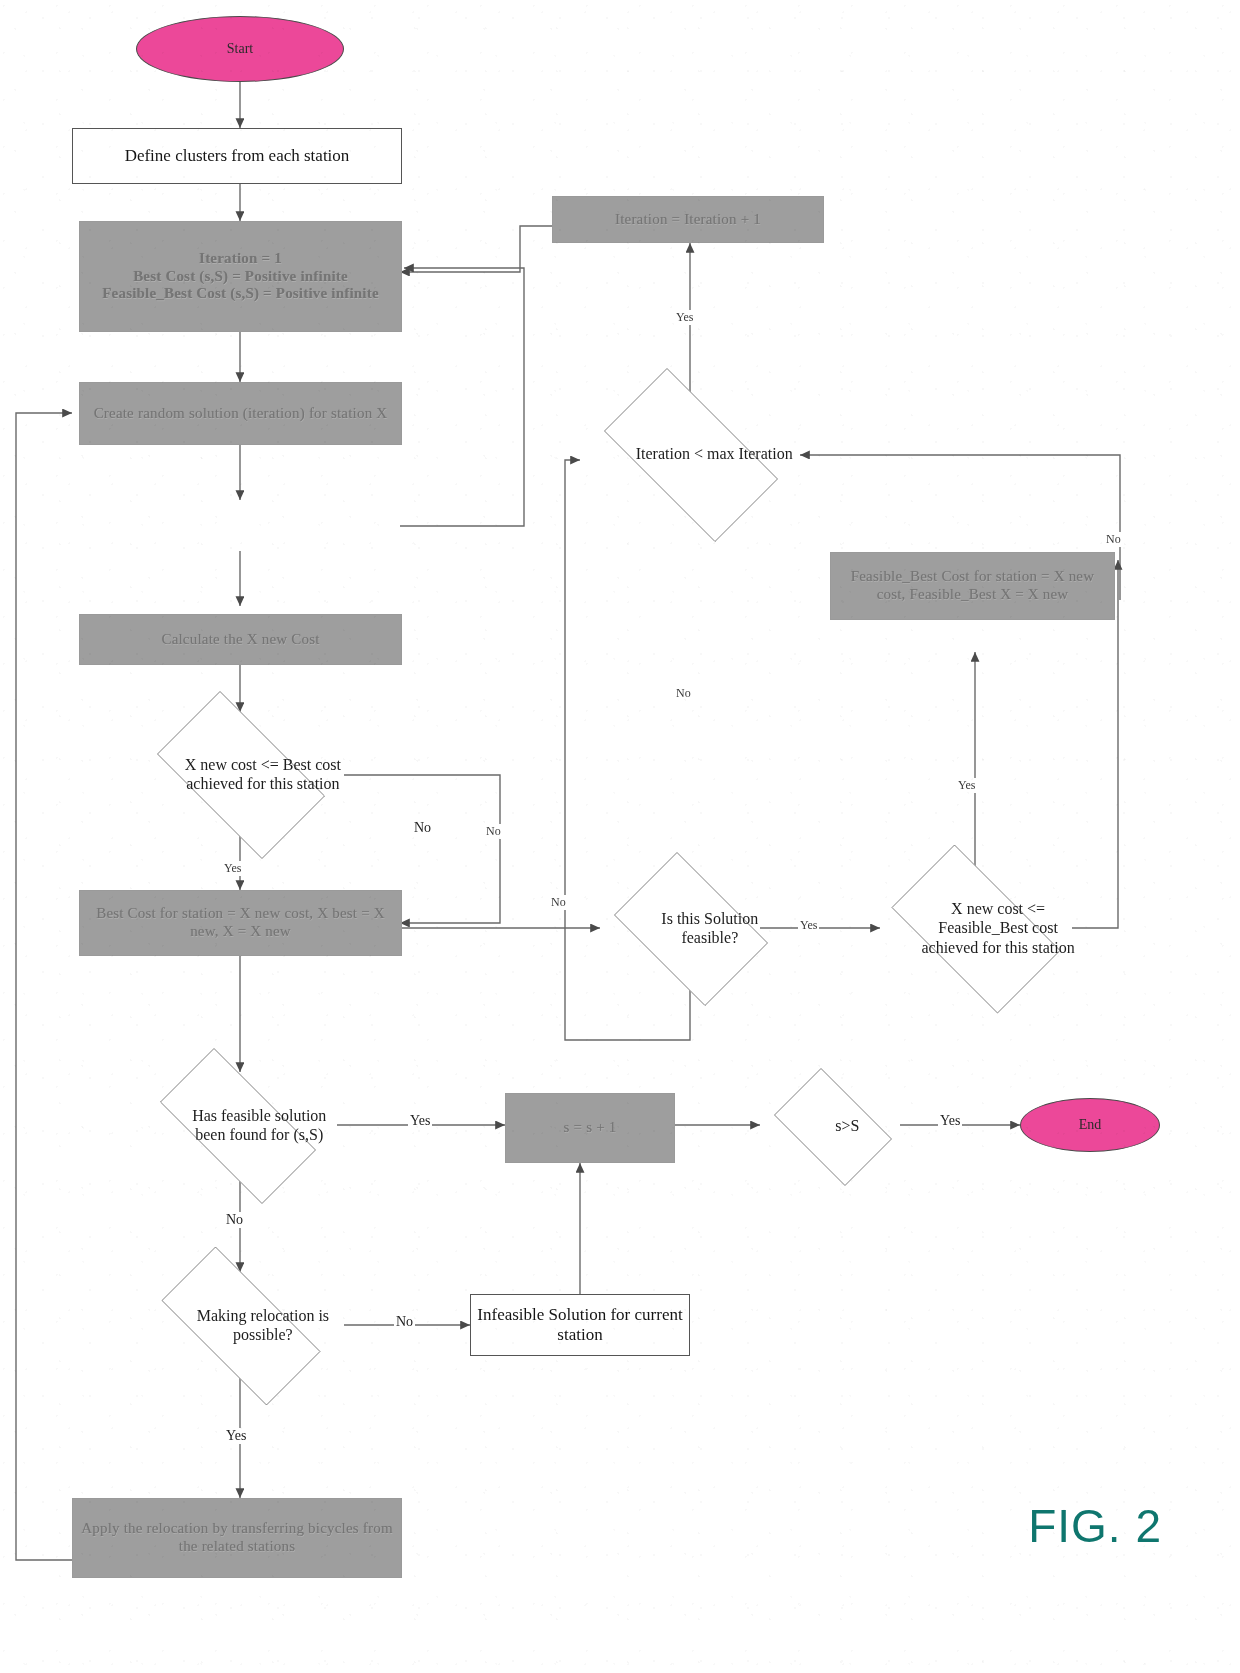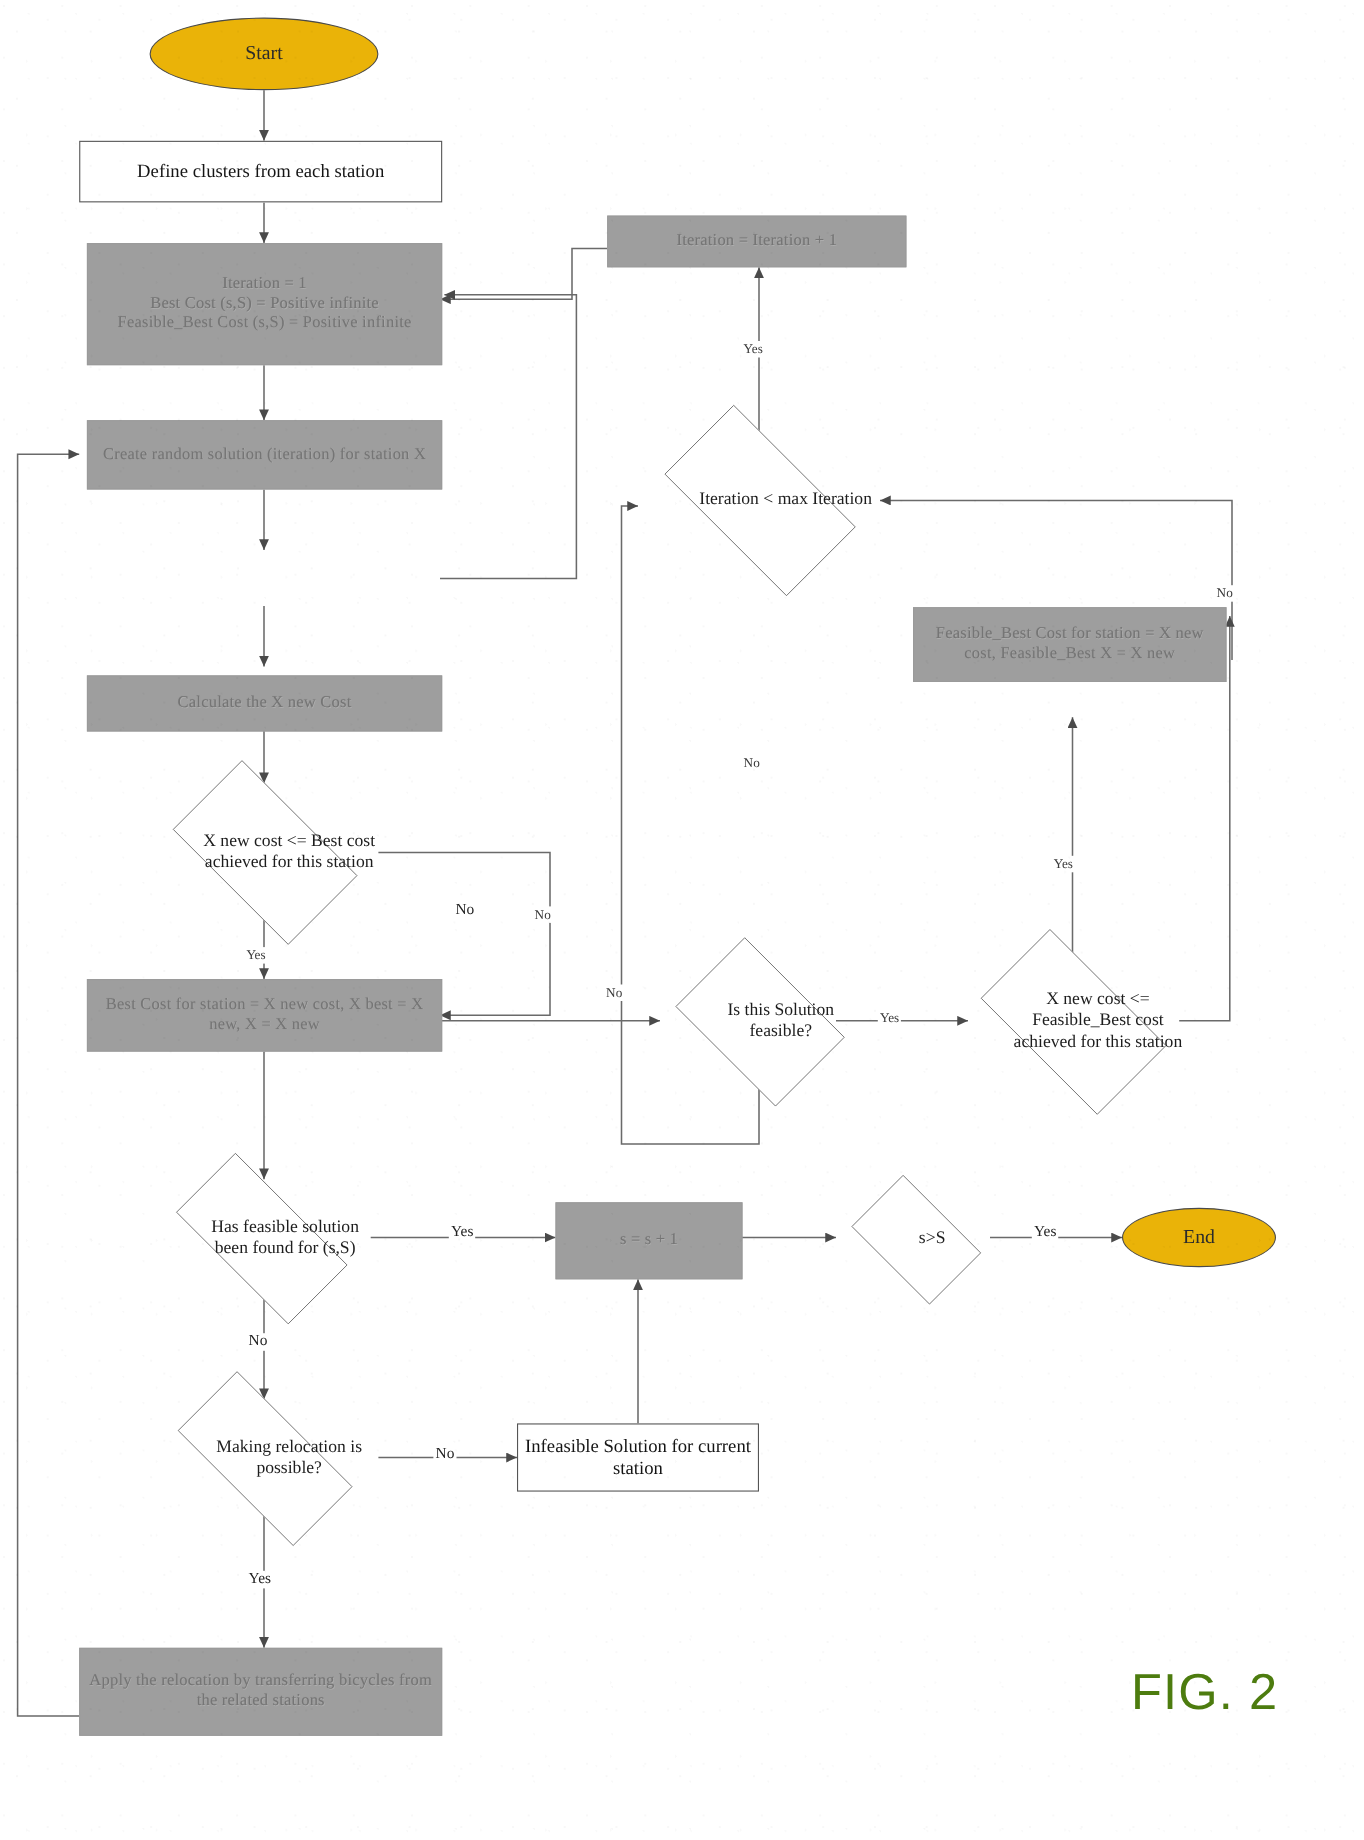--- a/index.html
+++ b/index.html
@@ -9,22 +9,22 @@
     color:#1a1a1a;
   }
   #canvas{position:absolute;inset:0;}
   svg#wires{position:absolute;left:0;top:0;width:1240px;height:1673px;pointer-events:none;}
 
   .node{position:absolute;box-sizing:border-box;display:flex;align-items:center;justify-content:center;text-align:center;}
   .node span{display:block;line-height:1.18;padding:0 6px;}
 
   
   .terminator{
-    border:1.3px solid #4a4a4a;border-radius:50%;background:#eab308;
-    font-size:18px;color:#2b2b2b;
+    border:1.3px solid #4a4a4a;border-radius:50%;background:#ec4899;
+    font-size:14px;color:#2b2b2b;
   }
   
   .process-white{
     border:1.3px solid #555;background:#fff;font-size:17px;color:#151515;
   }
   
   .process-gray{
     border:1px solid #9a9a9a;
     background:#9e9e9e;
     color:#6f6f6f;
@@ -47,23 +47,23 @@
   }
   .decision{display:flex;align-items:center;justify-content:flex-end;}
 
   .edge-label{
     position:absolute;font-size:14px;color:#222;background:#fff;
     padding:0 2px;white-space:nowrap;
   }
   .edge-label.sm{font-size:12px;color:#3a3a3a;}
 
   #figlabel{
-    position:absolute;right:78px;bottom:108px;
+    position:absolute;right:78px;bottom:120px;
     font-family:"Liberation Sans", sans-serif;
-    font-size:46px;letter-spacing:1px;color:#4d7c0f;
+    font-size:46px;letter-spacing:1px;color:#0f766e;
   }
 
   
   #speckle{
     position:absolute;inset:0;pointer-events:none;opacity:.5;
     background-image:
       radial-gradient(circle at 7% 12%, #0000000f 0 1px, transparent 1px),
       radial-gradient(circle at 23% 47%, #00000010 0 1px, transparent 1px),
       radial-gradient(circle at 61% 21%, #0000000e 0 1px, transparent 1px),
       radial-gradient(circle at 84% 66%, #00000010 0 1px, transparent 1px),
@@ -140,21 +140,21 @@
   </svg>
 
   <div class="node terminator" style="left:136px;top:16px;width:208px;height:66px;">
     <span>Start</span>
   </div>
 
   <div class="node process-white" style="left:72px;top:128px;width:330px;height:56px;">
     <span>Define clusters from each station</span>
   </div>
 
-  <div class="node process-gray" style="left:79px;top:221px;width:323px;height:111px;white-space:pre-line;">
+  <div class="node process-gray" style="left:79px;top:221px;width:323px;height:111px;white-space:pre-line;font-weight:bold;">
     <span>Iteration = 1
 Best Cost (s,S) = Positive infinite
 Feasible_Best Cost (s,S) = Positive infinite</span>
   </div>
 
   <div class="node process-gray" style="left:79px;top:382px;width:323px;height:63px;">
     <span>Create random solution (iteration) for station X</span>
   </div>
 
 

